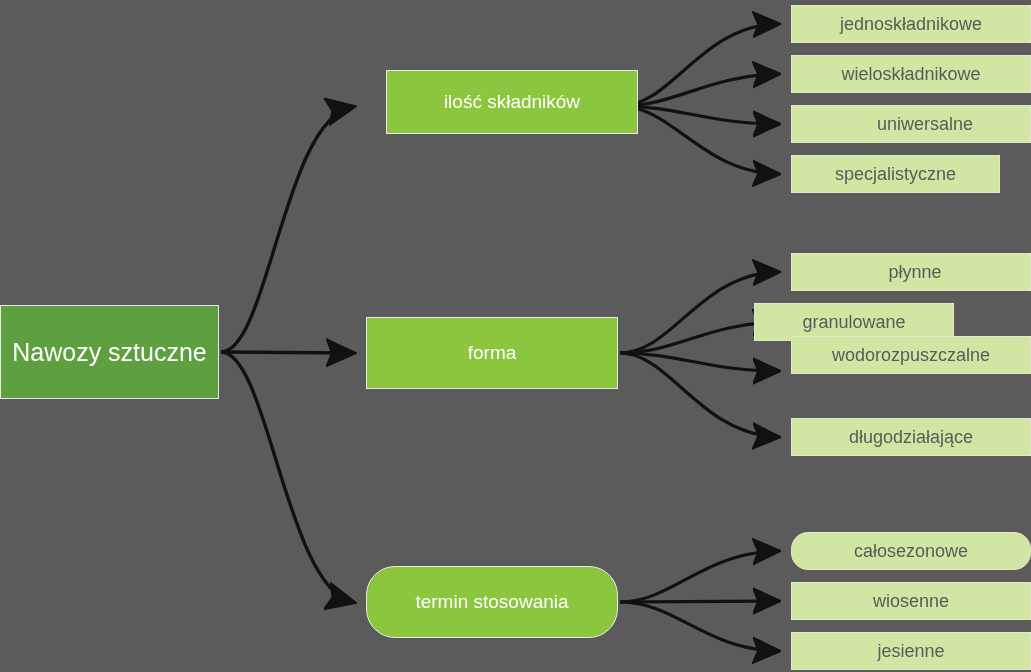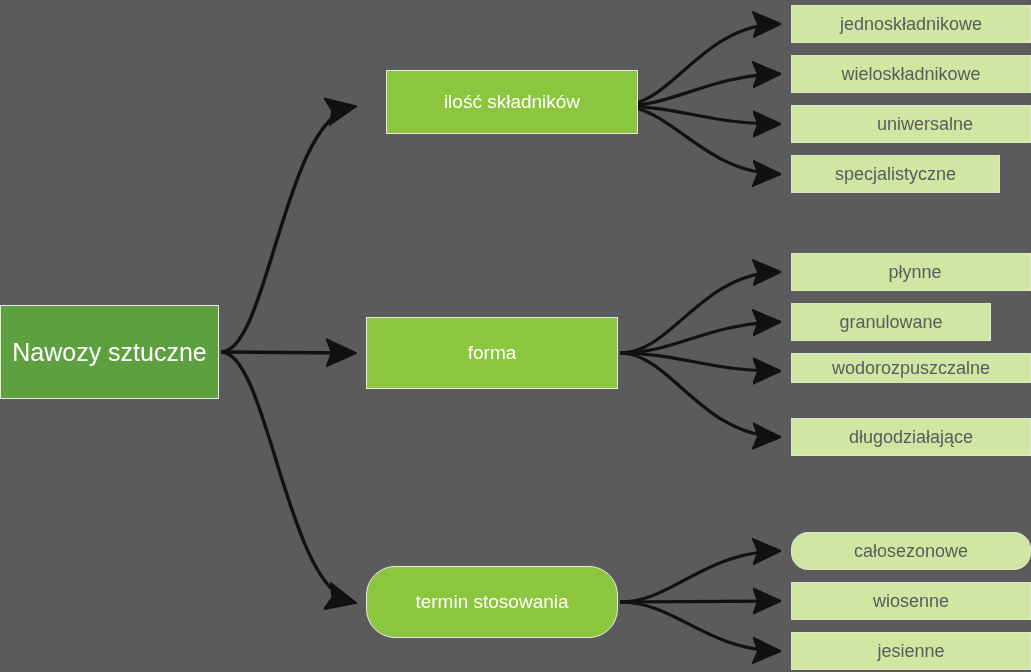--- a/index.html
+++ b/index.html
@@ -108,24 +108,24 @@
   <div class="node node-leaf" style="left:791px; top:155px; width:209px; height:38px;">
     <span>specjalistyczne</span>
   </div>
 
   <div class="node node-branch" style="left:366px; top:317px; width:252px; height:72px;">
     <span>forma</span>
   </div>
   <div class="node node-leaf" style="left:791px; top:253px; width:240px; height:38px;padding-left:8px;">
     <span>płynne</span>
   </div>
-  <div class="node node-leaf" style="left:791px; top:303px; width:200px; height:38px;">
+  <div class="node node-leaf" style="left:754px; top:303px; width:200px; height:38px;">
     <span>granulowane</span>
   </div>
-  <div class="node node-leaf" style="left:791px; top:353px; width:240px; height:30px;">
+  <div class="node node-leaf" style="left:791px; top:336px; width:240px; height:38px;">
     <span>wodorozpuszczalne</span>
   </div>
   <div class="node node-leaf" style="left:791px; top:418px; width:240px; height:38px;">
     <span>długodziałające</span>
   </div>
 
   <div class="node node-branch" style="left:366px; top:566px; width:252px; height:72px;border-radius:29px;">
     <span>termin stosowania</span>
   </div>
   <div class="node node-leaf" style="left:791px; top:532px; width:240px; height:38px;border-radius:17px;">

